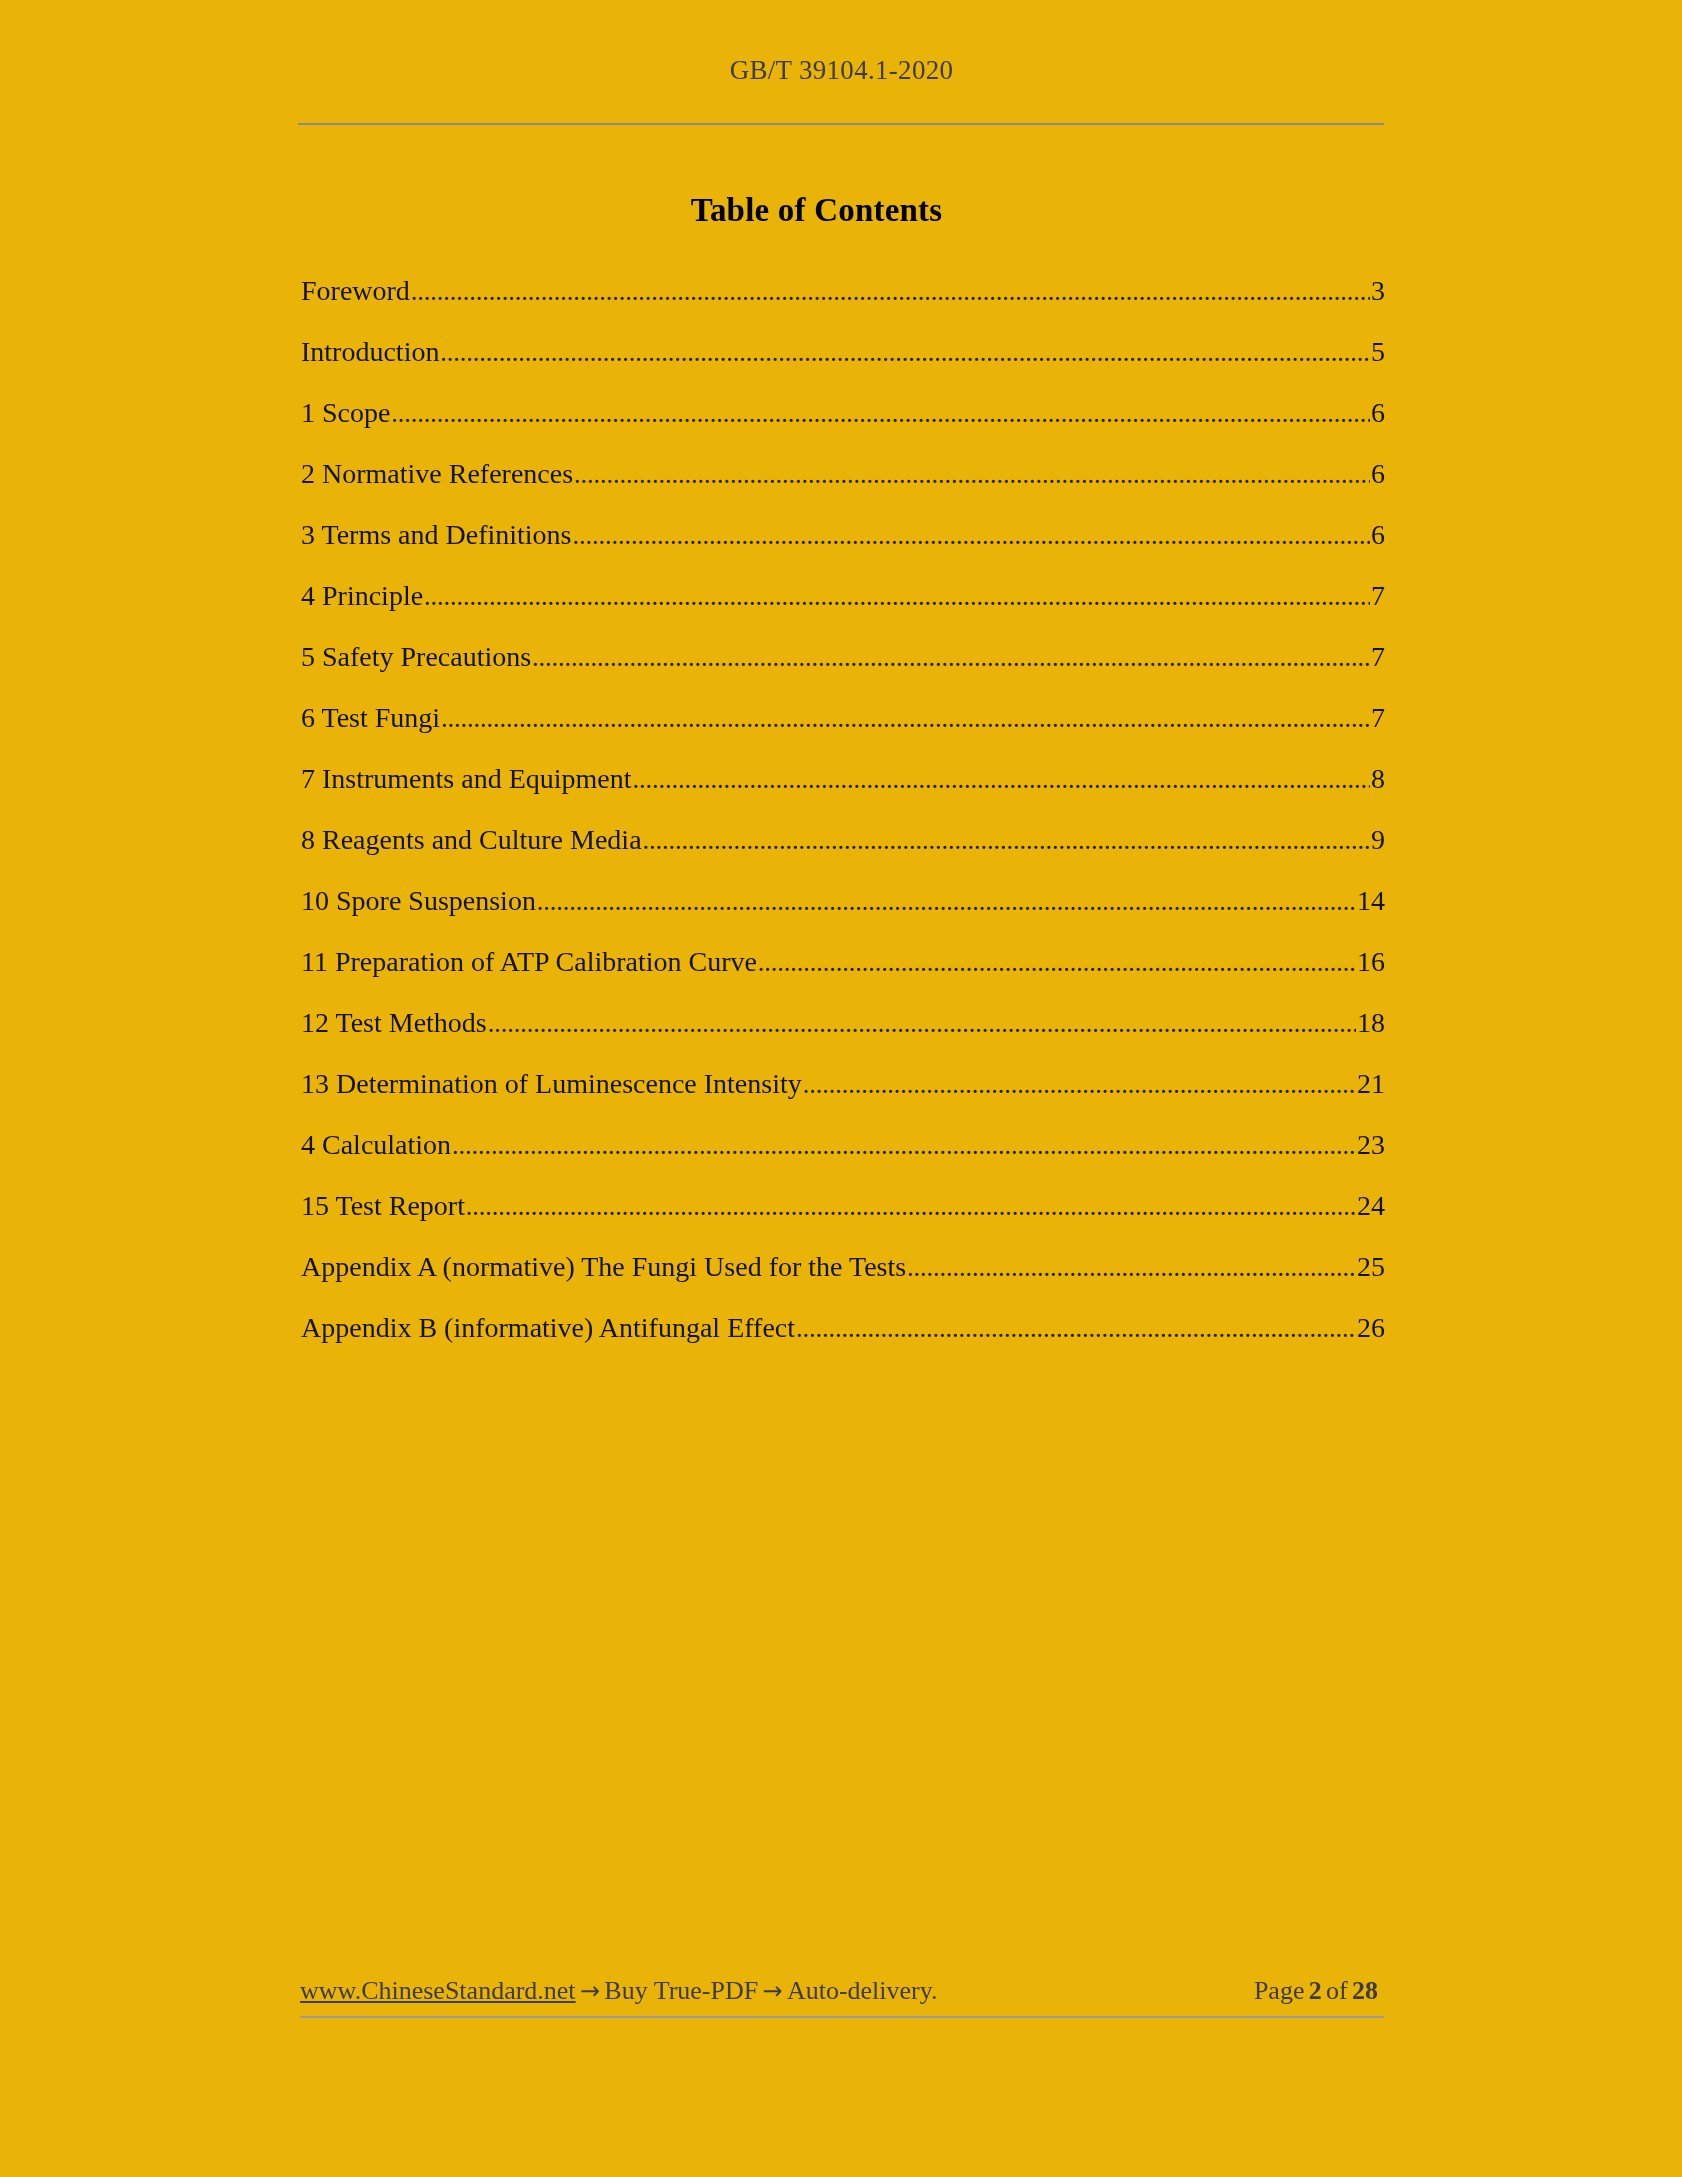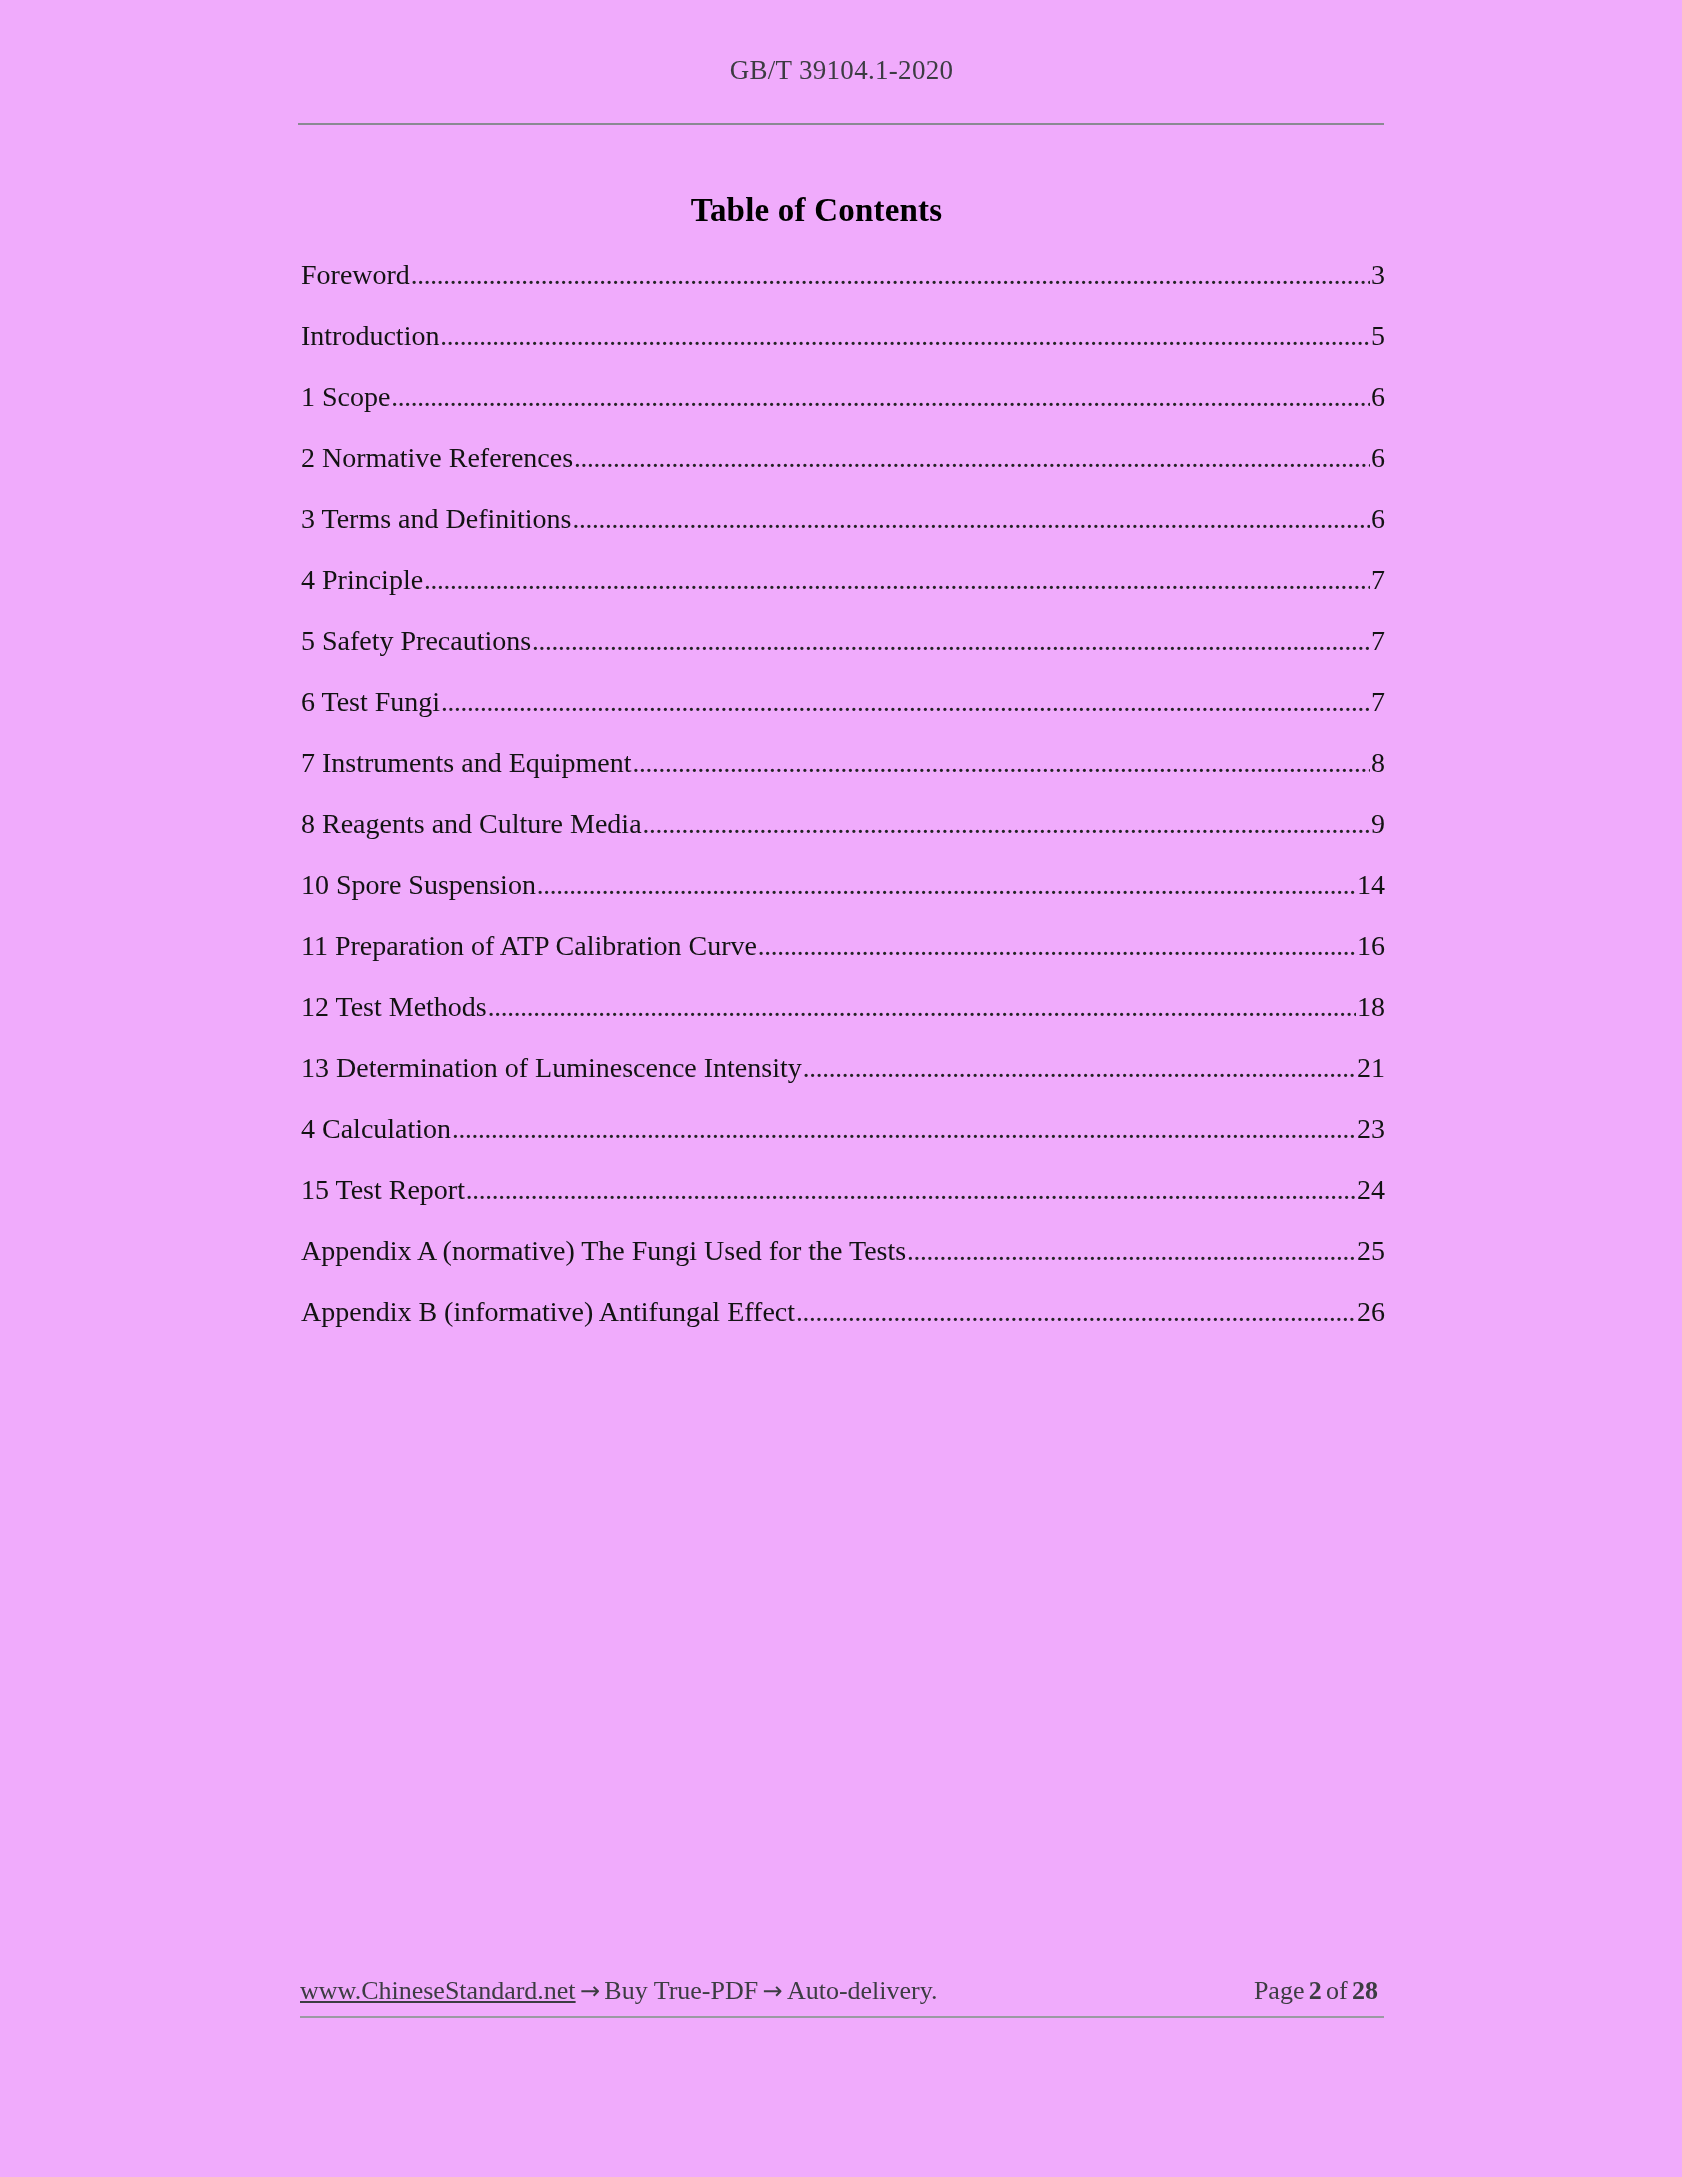--- a/index.html
+++ b/index.html
@@ -4,21 +4,21 @@
 <style>
   html, body {
     margin: 0;
     padding: 0;
     background: #ffffff;
   }
   .page {
     position: relative;
     width: 1683px;
     height: 2177px;
-    background: #f0abfc;
+    background: #eab308;
     font-family: "Liberation Serif", "DejaVu Serif", serif;
     overflow: hidden;
     box-sizing: border-box;
   }
 
   
   .header-area {
     position: absolute;
     left: 0;
     top: 55px;
@@ -63,20 +63,21 @@
   .toc-entry {
     display: flex;
     align-items: baseline;
     height: 61px;
     font-size: 28px;
     color: #131313;
     white-space: nowrap;
   }
   .toc-label {
     flex: 0 0 auto;
+    margin-top: 16px;
   }
   .toc-leader {
     flex: 1 1 auto;
     overflow: hidden;
     margin: 0 0.9px;
     letter-spacing: 1.4px;
     color: #222222;
     font-size: 27px;
     line-height: 1;
     

